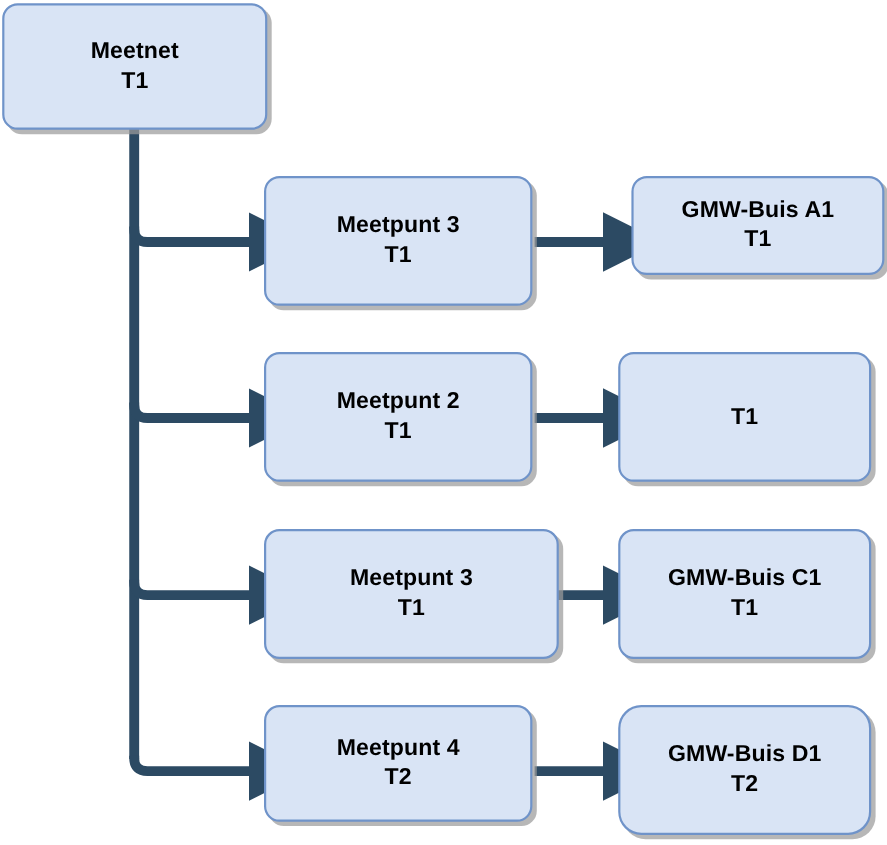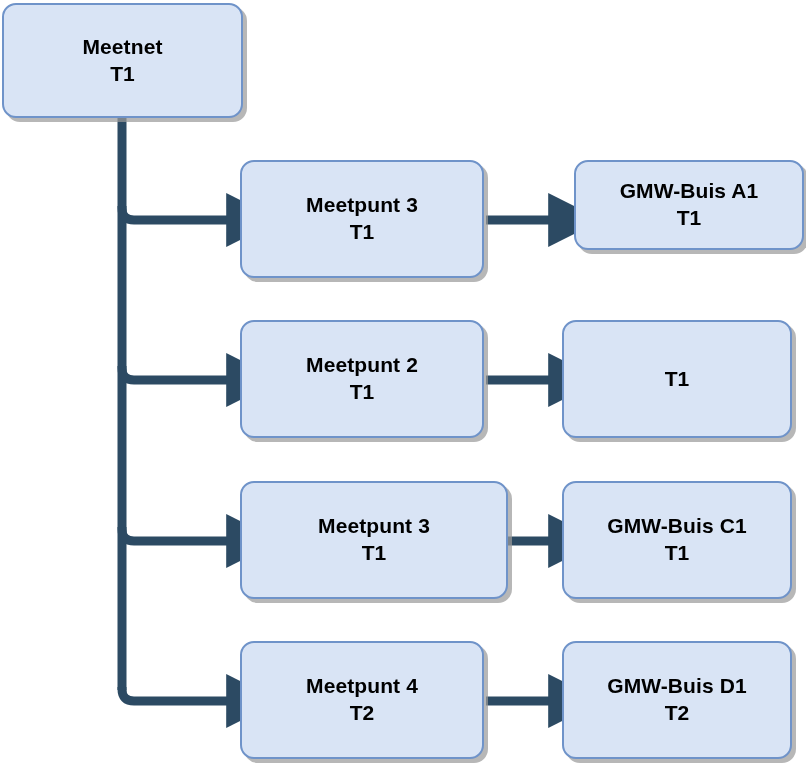--- a/index.html
+++ b/index.html
@@ -104,22 +104,22 @@
 
   <div class="node" style="left:240px; top:481px; width:268px; height:118px;text-align:right;">
     <span class="node-title">Meetpunt 3</span>
     <span class="node-sub">T1</span>
   </div>
   <div class="node" style="left:562px; top:481px; width:230px; height:118px;">
     <span class="node-title">GMW-Buis C1</span>
     <span class="node-sub">T1</span>
   </div>
 
-  <div class="node" style="left:240px; top:641px; width:244px; height:118px;">
+  <div class="node" style="left:240px; top:641px; width:244px; height:106px;">
     <span class="node-title">Meetpunt 4</span>
     <span class="node-sub">T2</span>
   </div>
-  <div class="node" style="left:562px; top:641px; width:230px; height:118px;">
+  <div class="node" style="left:562px; top:641px; width:230px; height:118px;border-radius:21px;">
     <span class="node-title">GMW-Buis D1</span>
     <span class="node-sub">T2</span>
   </div>
 
 </div>
 
 </body></html>

